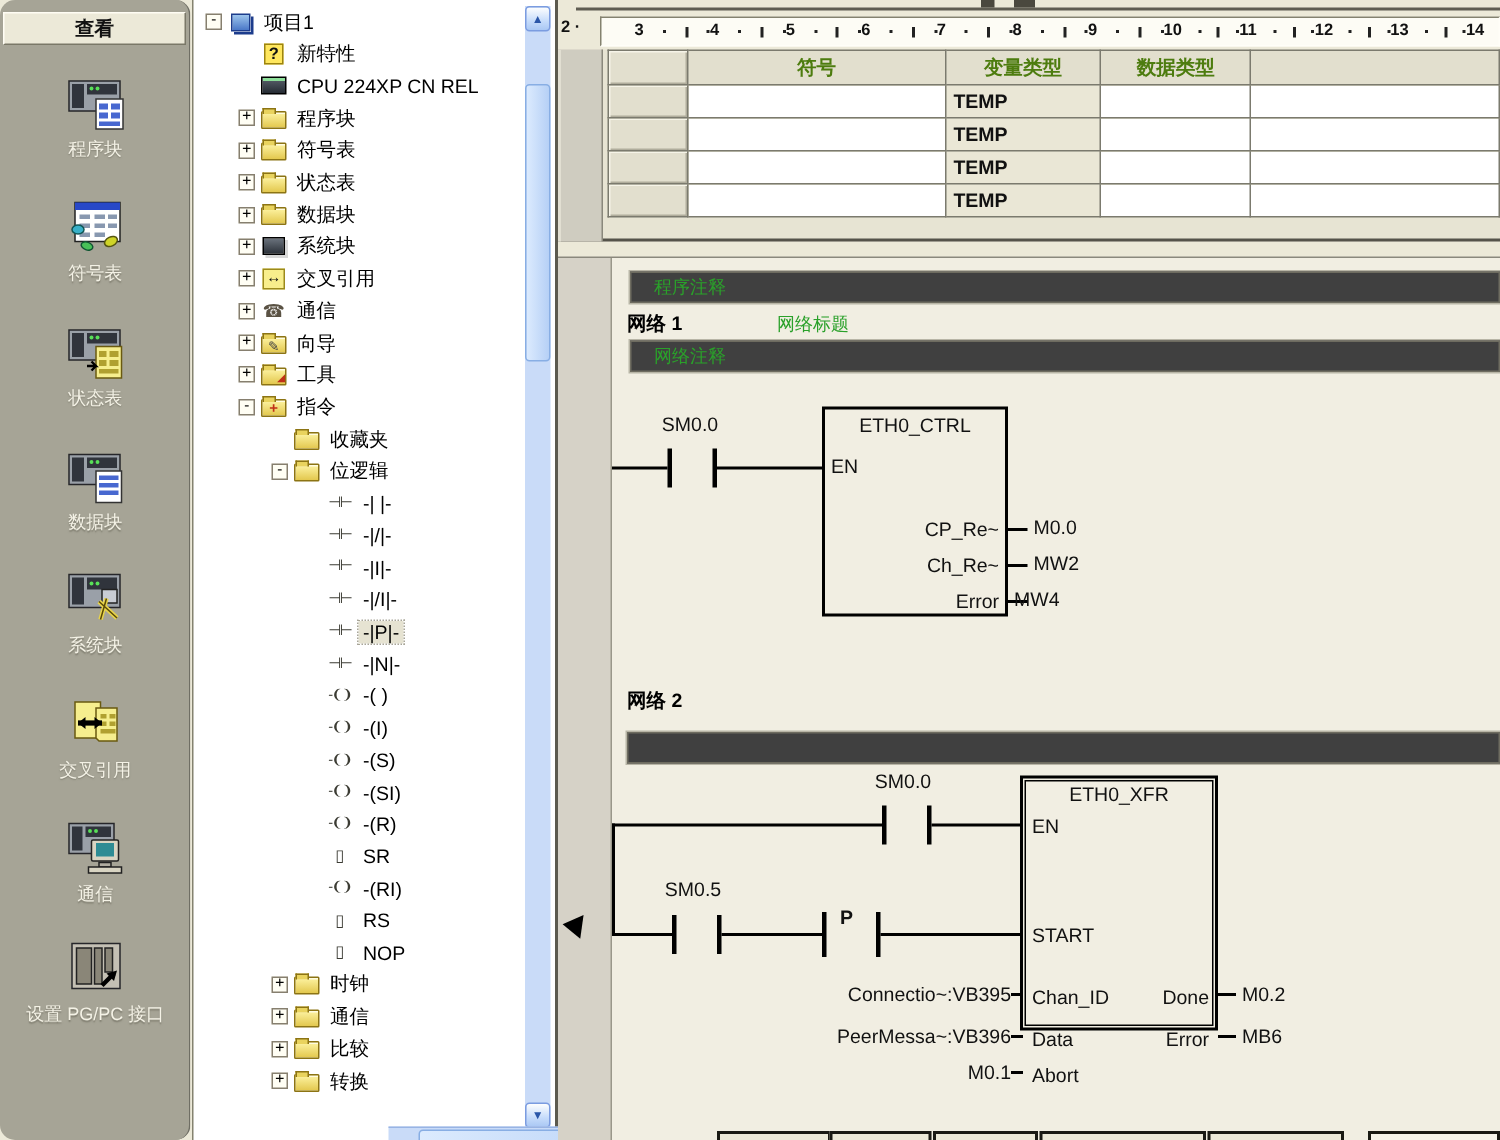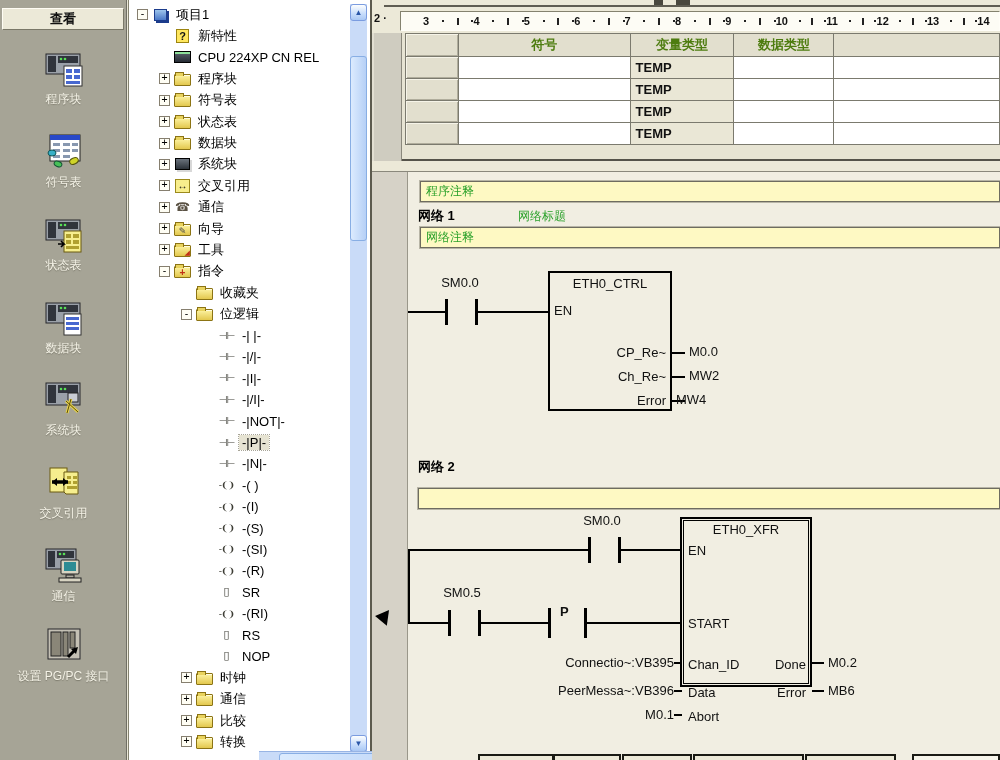--- a/index.html
+++ b/index.html
@@ -2,21 +2,21 @@
 <html><head>
 <meta charset="utf-8">
 <style>
   * { margin:0; padding:0; box-sizing:border-box; }
   html,body { width:1000px; height:760px; overflow:hidden; background:#ece9d8;
     font-family:"Liberation Sans","DejaVu Sans",sans-serif; }
   .app { position:relative; width:1000px; height:760px; }
 
   
   .navbar { position:absolute; left:0; top:0; width:127px; height:760px;
-    background:#a6a496; border-right:1px solid #6f6e64; }
+    background:#a6a496; border-right:1px solid #6f6e64;border-radius:10px; }
   .nav-header { position:absolute; left:2px; top:8px; width:122px; height:22px;
     background:#ece9d8; border:1px solid; border-color:#fffdf4 #7a7868 #7a7868 #fffdf4;
     font-weight:bold; font-size:13px; color:#111; text-align:center; line-height:20px; }
   .nav-item { position:absolute; left:0; width:127px; height:72px; text-align:center; cursor:pointer; }
   .nav-item svg { display:block; margin:0 auto; }
   .nav-label { display:block; margin-top:3px; font-size:12px; color:#f4f2e6;
     text-shadow:0 1px 1px #7e7c6e; white-space:nowrap; }
 
   
   .treepanel { position:absolute; left:128px; top:0; width:244px; height:760px;
@@ -117,22 +117,22 @@
   .vt .c-vt { background:#eae7d6; font-weight:bold; color:#111; }
 
   
   .ladder { position:absolute; left:0; top:171px; width:628px; height:589px; background:#f1eee2;
     border-top:1px solid #8a887c; }
   .l-margin { position:absolute; left:0; top:0; width:36px; height:589px; background:#d6d2c7;
     border-right:1px solid #9a978a; }
   .cursor-arrow { position:absolute; left:3px; top:437px; width:0; height:0;
     border-top:8px solid transparent; border-bottom:8px solid transparent; border-right:13px solid #000;
     transform:rotate(8deg); }
-  .comment-box { position:absolute; height:21px; background:#fef9c3; border:1px solid #6e6c60;
-    box-shadow:0 0 0 1px #b8b5a6; font-size:12px; color:#2aa12a; line-height:19px; padding:0 5px; }
+  .comment-box { position:absolute; height:21px; background:#404040; border:1px solid #6e6c60;
+    box-shadow:0 0 0 1px #b8b5a6; font-size:12px; color:#2aa12a; line-height:19px; padding:0 15px; }
   .net-label { position:absolute; font-size:13px; font-weight:bold; color:#000; }
   .net-title { position:absolute; font-size:12px; color:#2aa12a; }
 
   .hline { position:absolute; height:2px; background:#000; }
   .vline { position:absolute; width:2px; background:#000; }
   .cbar { position:absolute; width:3px; height:26px; background:#000; }
   .op-label { position:absolute; font-size:13px; color:#111; white-space:nowrap; }
   .op-right { text-align:right; }
   .lblock { position:absolute; border:2px solid #000; }
   .lblock .btitle { position:absolute; left:0; right:0; top:3px; text-align:center;
@@ -389,25 +389,20 @@
           <span class="t-icon"></span>
           <span class="t-label">-|I|-</span>
         </div>
 
         <div class="trow" data-level="3" data-icon="contact">
           <span class="expand"></span>
           <span class="t-icon"></span>
           <span class="t-label">-|/I|-</span>
         </div>
 
-        <div class="trow" data-level="3" data-icon="contact">
-          <span class="expand"></span>
-          <span class="t-icon"></span>
-          <span class="t-label">-|NOT|-</span>
-        </div>
 
         <div class="trow" data-level="3" data-selected="true" data-icon="contact">
           <span class="expand"></span>
           <span class="t-icon"></span>
           <span class="t-label">-|P|-</span>
         </div>
 
         <div class="trow" data-level="3" data-icon="contact">
           <span class="expand"></span>
           <span class="t-icon"></span>

